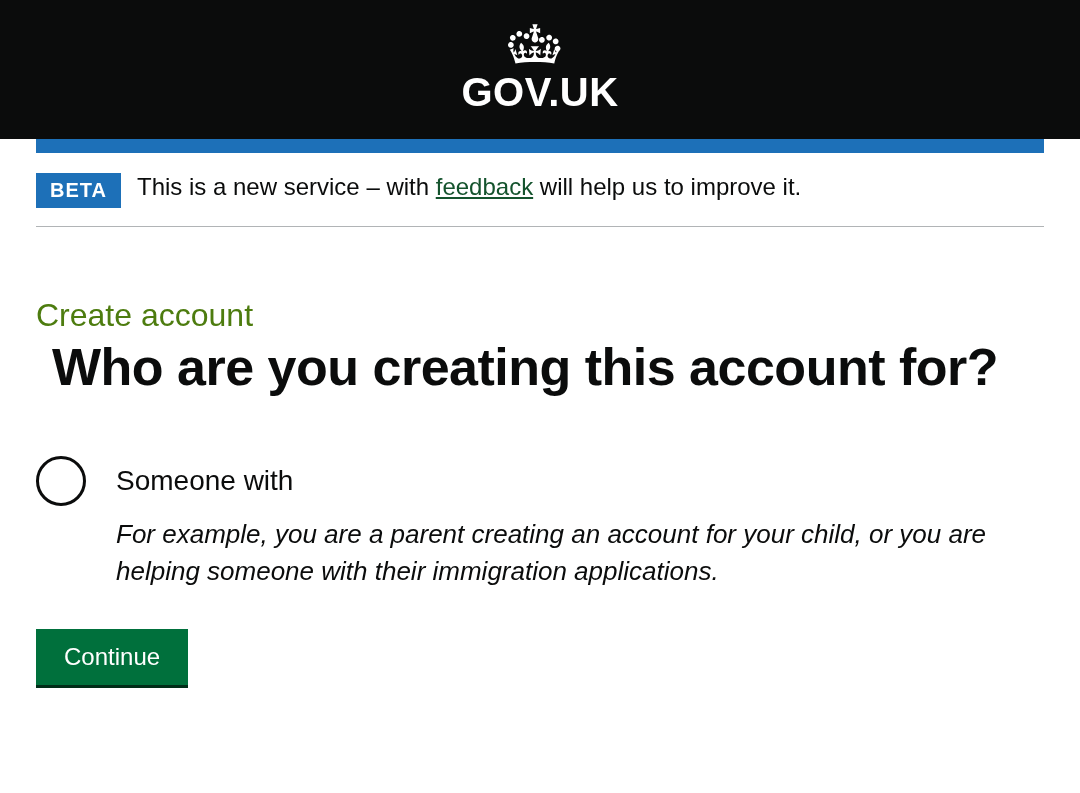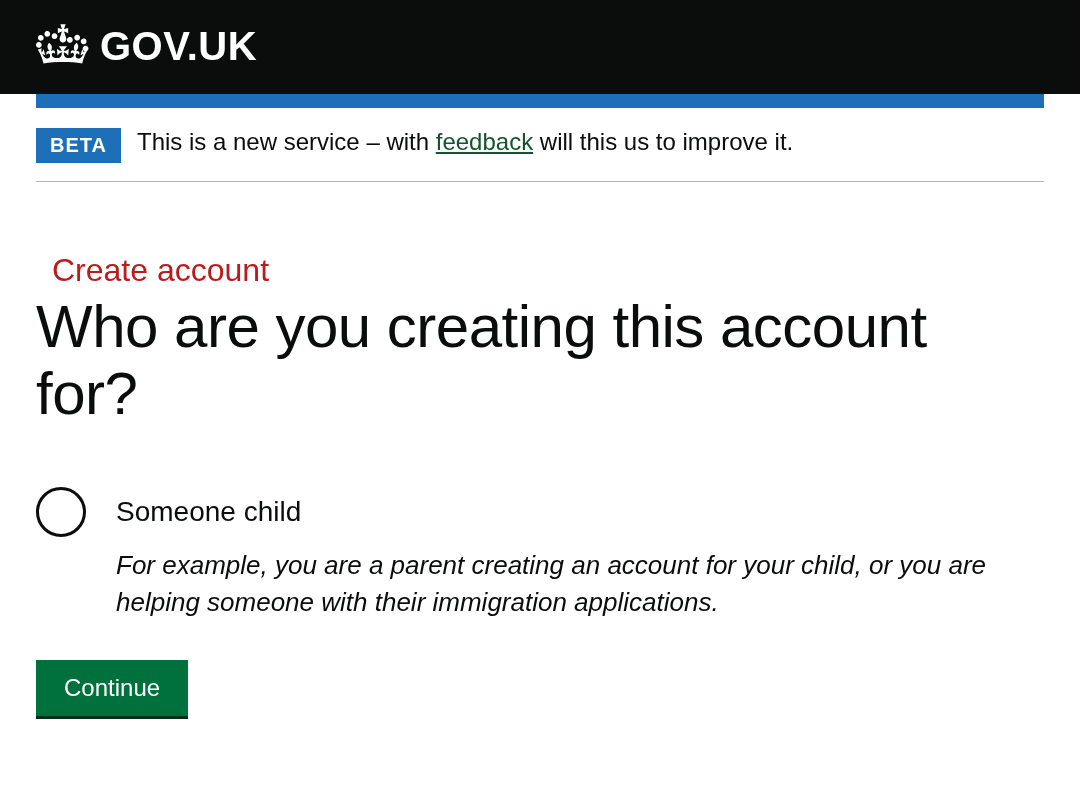--- a/index.html
+++ b/index.html
@@ -9,20 +9,21 @@
     color:#0b0c0c;
     width:1080px;
     background:#fff;
   }
   .header {
     background:#0b0c0c;
     color:#fff;
     padding:22px 36px 24px 36px;
     display:flex;
     align-items:center;
+    flex-direction:column;
   }
   .header .crown-icon { margin-right:10px; }
   .header .site-title {
     font-size:40px;
     font-weight:700;
     letter-spacing:0.5px;
   }
   .blue-bar {
     background:#1d70b8;
     height:14px;
@@ -45,28 +46,28 @@
     margin-right:16px;
   }
   .phase-text {
     font-size:24px;
     color:#0b0c0c;
   }
   .phase-text a { color:#14532d; text-decoration:underline; }
   .main { margin:70px 36px 36px 36px; }
   .caption {
     font-size:32px;
-    color:#b91c1c;
+    color:#4d7c0f;
     font-weight:400;
-    margin:0 0 4px 16px;
+    margin:0 0 4px 0;
   }
   h1.question {
-    font-size:60px;
-    font-weight:400;
-    margin:0 0 60px 0;
+    font-size:52px;
+    font-weight:700;
+    margin:0 0 60px 16px;
     line-height:1.12;
     letter-spacing:-0.5px;
   }
   .radios { margin-bottom:40px; }
   .radio-item {
     display:flex;
     align-items:flex-start;
     margin-bottom:28px;
   }
   .radio-circle {
@@ -110,35 +111,35 @@
     </svg>
   </span>
   <span class="site-title">GOV.UK</span>
 </div>
 
 <div class="blue-bar"></div>
 
 <div class="phase-banner">
   <span class="phase-tag">BETA</span>
   <span class="phase-text">
-    <span>This is a new service – with </span><a href="#">feedback</a><span> will this us to improve it.</span>
+    <span>This is a new service – with </span><a href="#">feedback</a><span> will help us to improve it.</span>
   </span>
 </div>
 
 <div class="main">
   <div class="caption">Create account</div>
   <h1 class="question">Who are you creating this account for?</h1>
 
   <div class="radios">
 
 
     <div class="radio-item">
       <div class="radio-circle"></div>
       <div class="radio-body">
-        <div class="radio-label">Someone child</div>
+        <div class="radio-label">Someone with</div>
         <div class="radio-hint">For example, you are a parent creating an account for your child, or you are helping someone with their immigration applications.</div>
       </div>
     </div>
 
   </div>
 
   <button class="btn">Continue</button>
 </div>
 
 </body></html>

